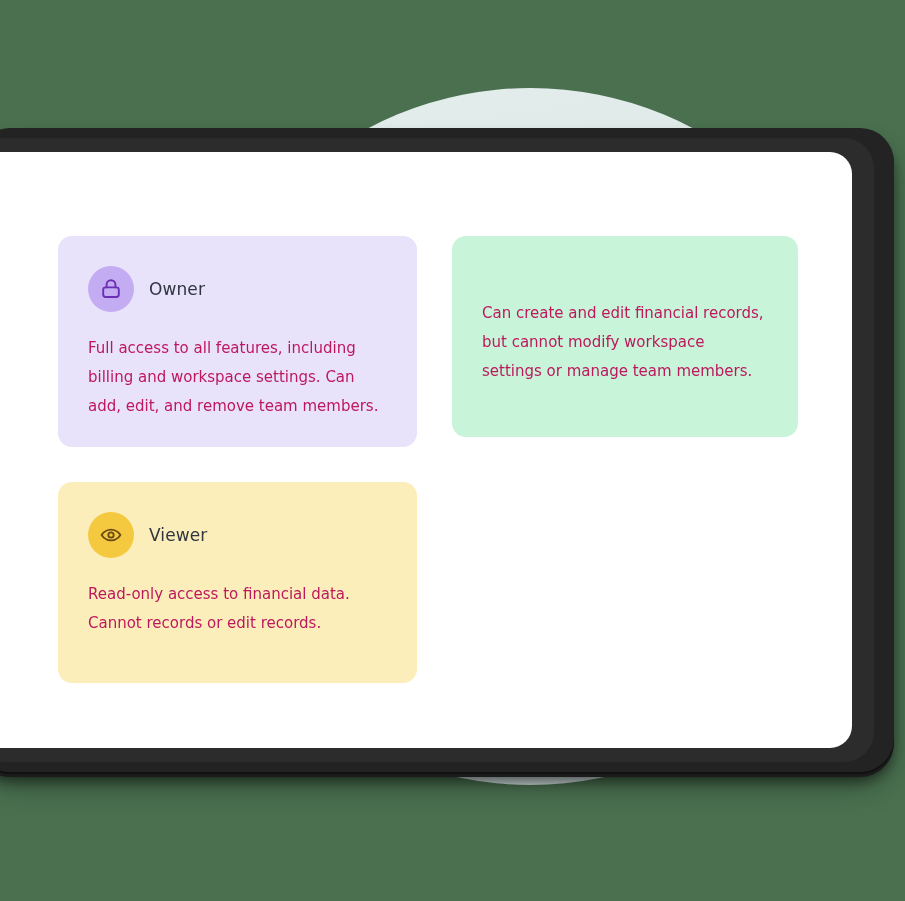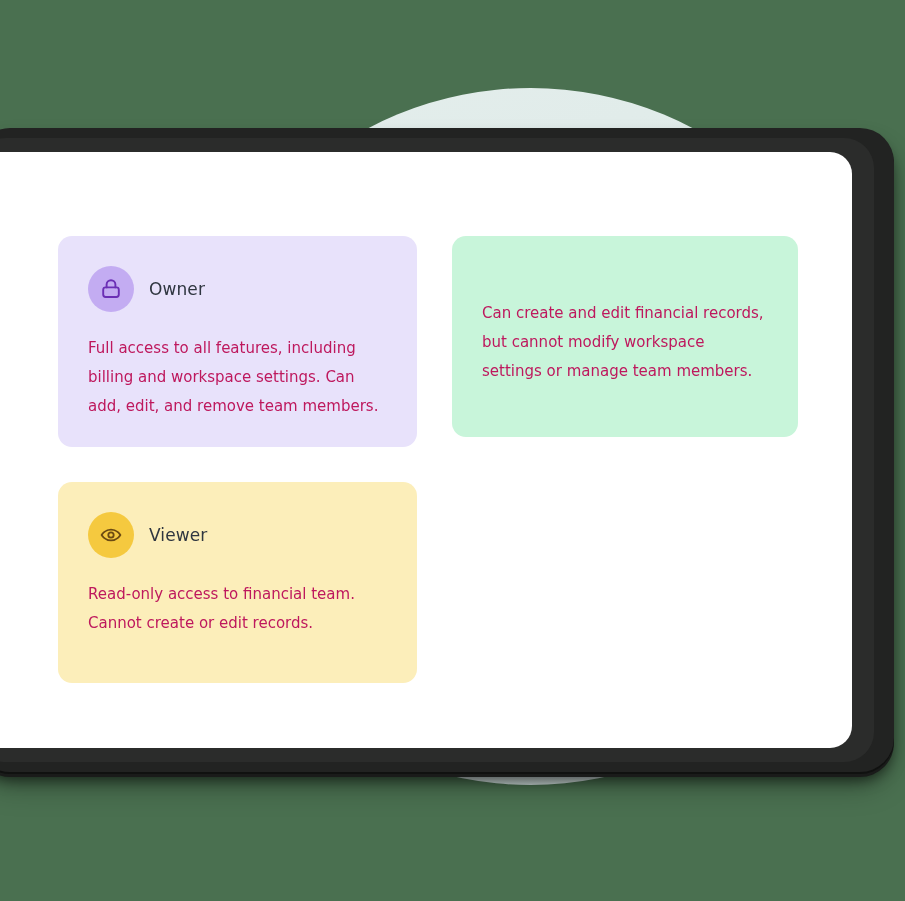--- a/index.html
+++ b/index.html
@@ -170,19 +170,19 @@
         <div class="card viewer">
           <div class="card-head">
             <span class="icon-badge viewer">
               <svg width="24" height="24" viewBox="0 0 24 24" fill="none" stroke="#6b4a12" stroke-width="1.8" stroke-linecap="round" stroke-linejoin="round">
                 <path d="M2.6 12S6.0 6.6 12 6.6 21.4 12 21.4 12 18.0 17.4 12 17.4 2.6 12 2.6 12z"></path>
                 <circle cx="12" cy="12" r="2.7"></circle>
               </svg>
             </span>
             <span class="card-title">Viewer</span>
           </div>
-          <div class="card-desc">Read-only access to financial team. Cannot create or edit records.</div>
+          <div class="card-desc">Read-only access to financial data. Cannot records or edit records.</div>
         </div>
 
       </div>
     </div>
   </div>
 </div>
 
 </body></html>

